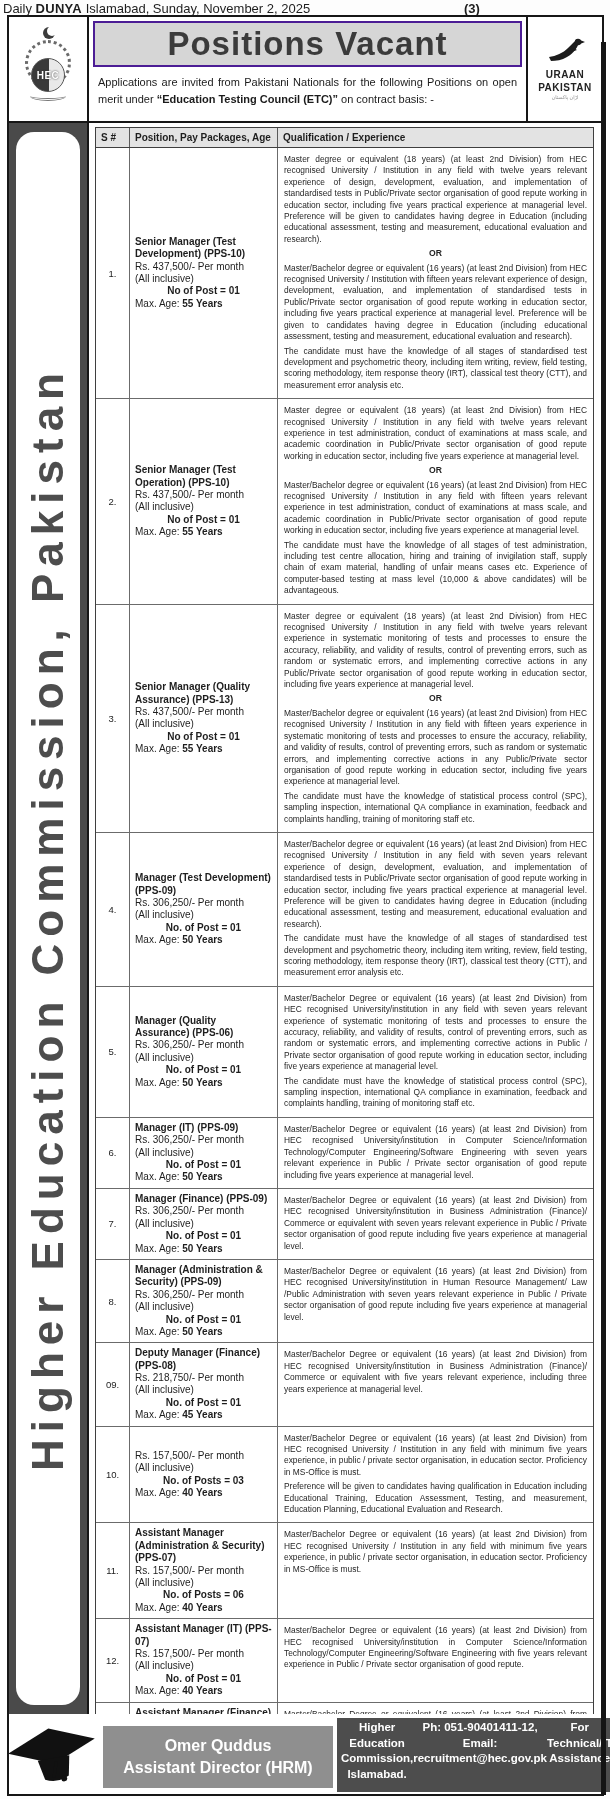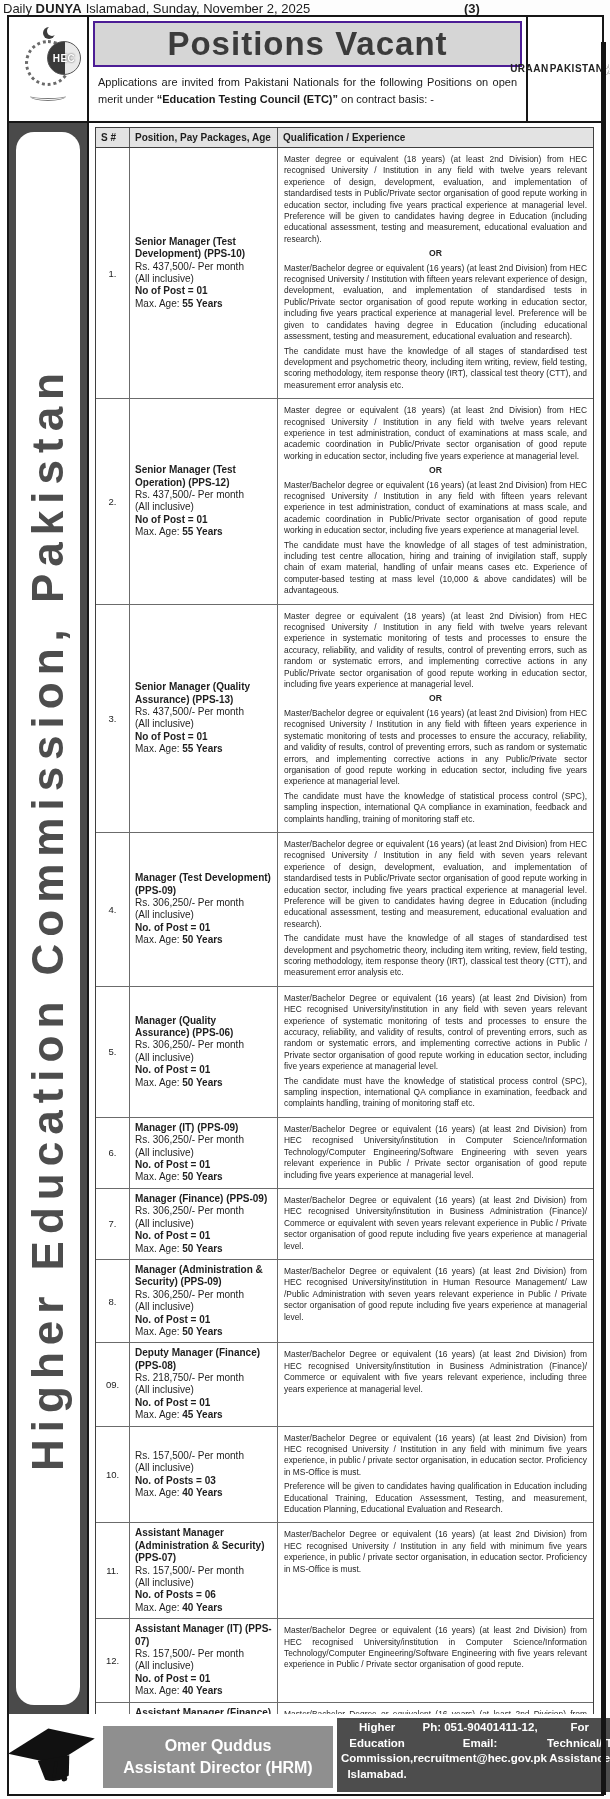--- a/index.html
+++ b/index.html
@@ -2,21 +2,21 @@
 <html><head>
 <meta charset="utf-8">
 <style>
   * { box-sizing: border-box; }
   html,body { margin:0; padding:0; }
   body {
     width:610px; height:1799px; overflow:hidden; position:relative;
     background:#fdfdfd; color:#1e1e1e;
     font-family:"Liberation Sans", sans-serif;
   }
-  .b { font-weight:bold; }
+  .b { font-weight:bold;text-align:center; }
 
   
   .masthead { position:relative; height:15px; font-size:13px; padding:1px 3px 0 3px; white-space:nowrap; }
   .masthead .brand { font-weight:bold; letter-spacing:.3px; }
   .page-no { position:absolute; left:464px; top:1px; font-weight:bold; }
 
   
   .frame {
     position:absolute; top:15px; left:7px; right:6px; bottom:3px;
     border:2px solid #161616; background:#fff;
@@ -24,35 +24,35 @@
   }
   .right-strip { position:absolute; top:42px; bottom:4px; right:4px; width:5px; background:#141414; z-index:5; }
 
   
   .header { display:flex; height:106px; border-bottom:2px solid #161616; flex:none; }
   .logo-box { width:80px; border-right:2px solid #161616; display:flex; align-items:center; justify-content:center; background:#fff; }
   .hec-emblem { position:relative; width:56px; height:84px; }
   .hec-crescent { position:absolute; top:0; left:23px; width:12px; height:12px; border-radius:50%; background:#3c3c3c; }
   .hec-crescent::after { content:""; position:absolute; left:4px; top:-1px; width:10px; height:10px; border-radius:50%; background:#fff; }
   .hec-ring { position:absolute; top:13px; left:5px; width:46px; height:46px; border-radius:50%; border:3px dotted #6a6a6a; }
-  .hec-core { position:absolute; top:14px; left:11px; width:34px; height:34px; border-radius:50%;
+  .hec-core { position:absolute; top:31px; left:11px; width:34px; height:34px; border-radius:50%;
     background:linear-gradient(90deg,#3a3a3a 52%,#e9e9e9 52%); border:1px solid #555;
-    display:flex; align-items:center; justify-content:center;margin-left:16px; }
+    display:flex; align-items:center; justify-content:center; }
   .hec-core span { font-size:10px; font-weight:bold; color:#fff; text-shadow:0 0 2px #333; letter-spacing:.5px; }
   .hec-banner { position:absolute; top:64px; left:10px; width:36px; height:10px;
     border-bottom:3px double #777; border-radius:0 0 50% 50%; }
   .header-center { flex:1; display:flex; flex-direction:column; min-width:0; }
   .title-bar {
     margin:4px 4px 0 4px; height:46px; background:#d6d6d6; border:2px solid #4c1d95;
     display:flex; align-items:center; justify-content:center;
   }
   .title-bar h1 { margin:0; font-size:33px; letter-spacing:1px; color:#3b3b3b; font-weight:bold; }
   .intro { padding:7px 9px 3px 9px; font-size:11px; line-height:1.5; text-align:justify; color:#1b1b1b; }
   .uraan-box { width:76px; border-left:2px solid #161616; background:#fff;
-    display:flex; align-items:center; justify-content:center; gap:1px; }
+    display:flex; flex-direction:column; align-items:center; justify-content:center; gap:1px; }
   .uraan-name { font-size:10px; font-weight:bold; letter-spacing:.5px; color:#222; line-height:1.15; text-align:center; }
   .uraan-urdu { font-size:5px; color:#8a8a8a; letter-spacing:1px; }
 
   
   .content { flex:1; display:flex; align-items:stretch; overflow:hidden; }
   .sidebar { width:80px; flex:none; background:#4a4a4a; border-right:2px solid #161616; padding:9px 7px; }
   .sidebar-inner { background:#fff; border-radius:18px; height:100%;
     display:flex; align-items:center; justify-content:center; }
   .vtext {
     writing-mode:vertical-rl; transform:rotate(180deg);
@@ -153,21 +153,21 @@
               <div class="c-qual">
                 <p class="qual-p">Master degree or equivalent (18 years) (at least 2nd Division) from HEC recognised University / Institution in any field with twelve years relevant experience of design, development, evaluation, and implementation of standardised tests in Public/Private sector organisation of good repute working in education sector, including five years practical experience at managerial level. Preference will be given to candidates having degree in Education (including educational assessment, testing and measurement, educational evaluation and research).</p>
                 <div class="qual-or">OR</div>
                 <p class="qual-p">Master/Bachelor degree or equivalent (16 years) (at least 2nd Division) from HEC recognised University / Institution with fifteen years relevant experience of design, development, evaluation, and implementation of standardised tests in Public/Private sector organisation of good repute working in education sector, including five years practical experience at managerial level. Preference will be given to candidates having degree in Education (including educational assessment, testing and measurement, educational evaluation and research).</p>
                 <p class="qual-p">The candidate must have the knowledge of all stages of standardised test development and psychometric theory, including item writing, review, field testing, scoring methodology, item response theory (IRT), classical test theory (CTT), and measurement error analysis etc.</p>
               </div>
             </div>
             <div class="t-row">
               <div class="c-sn">2.</div>
               <div class="c-pos">
-                <div class="pos-title">Senior Manager (Test Operation) (PPS-12)</div>
+                <div class="pos-title">Senior Manager (Test Operation) (PPS-10)</div>
                 <div class="pos-line">Rs. 437,500/- Per month</div>
                 <div class="pos-line">(All inclusive)</div>
                 <div class="pos-line b">No of Post = 01</div>
                 <div class="pos-line"><span>Max. Age: </span><span class="b">55 Years</span></div>
               </div>
               <div class="c-qual">
                 <p class="qual-p">Master degree or equivalent (18 years) (at least 2nd Division) from HEC recognised University / Institution in any field with twelve years relevant experience in test administration, conduct of examinations at mass scale, and academic coordination in Public/Private sector organisation of good repute working in education sector, including five years experience at managerial level.</p>
                 <div class="qual-or">OR</div>
                 <p class="qual-p">Master/Bachelor degree or equivalent (16 years) (at least 2nd Division) from HEC recognised University / Institution in any field with fifteen years relevant experience in test administration, conduct of examinations at mass scale, and academic coordination in Public/Private sector organisation of good repute working in education sector, including five years experience at managerial level.</p>
                 <p class="qual-p">The candidate must have the knowledge of all stages of test administration, including test centre allocation, hiring and training of invigilation staff, supply chain of exam material, handling of unfair means cases etc. Experience of computer-based testing at mass level (10,000 &amp; above candidates) will be advantageous.</p>

